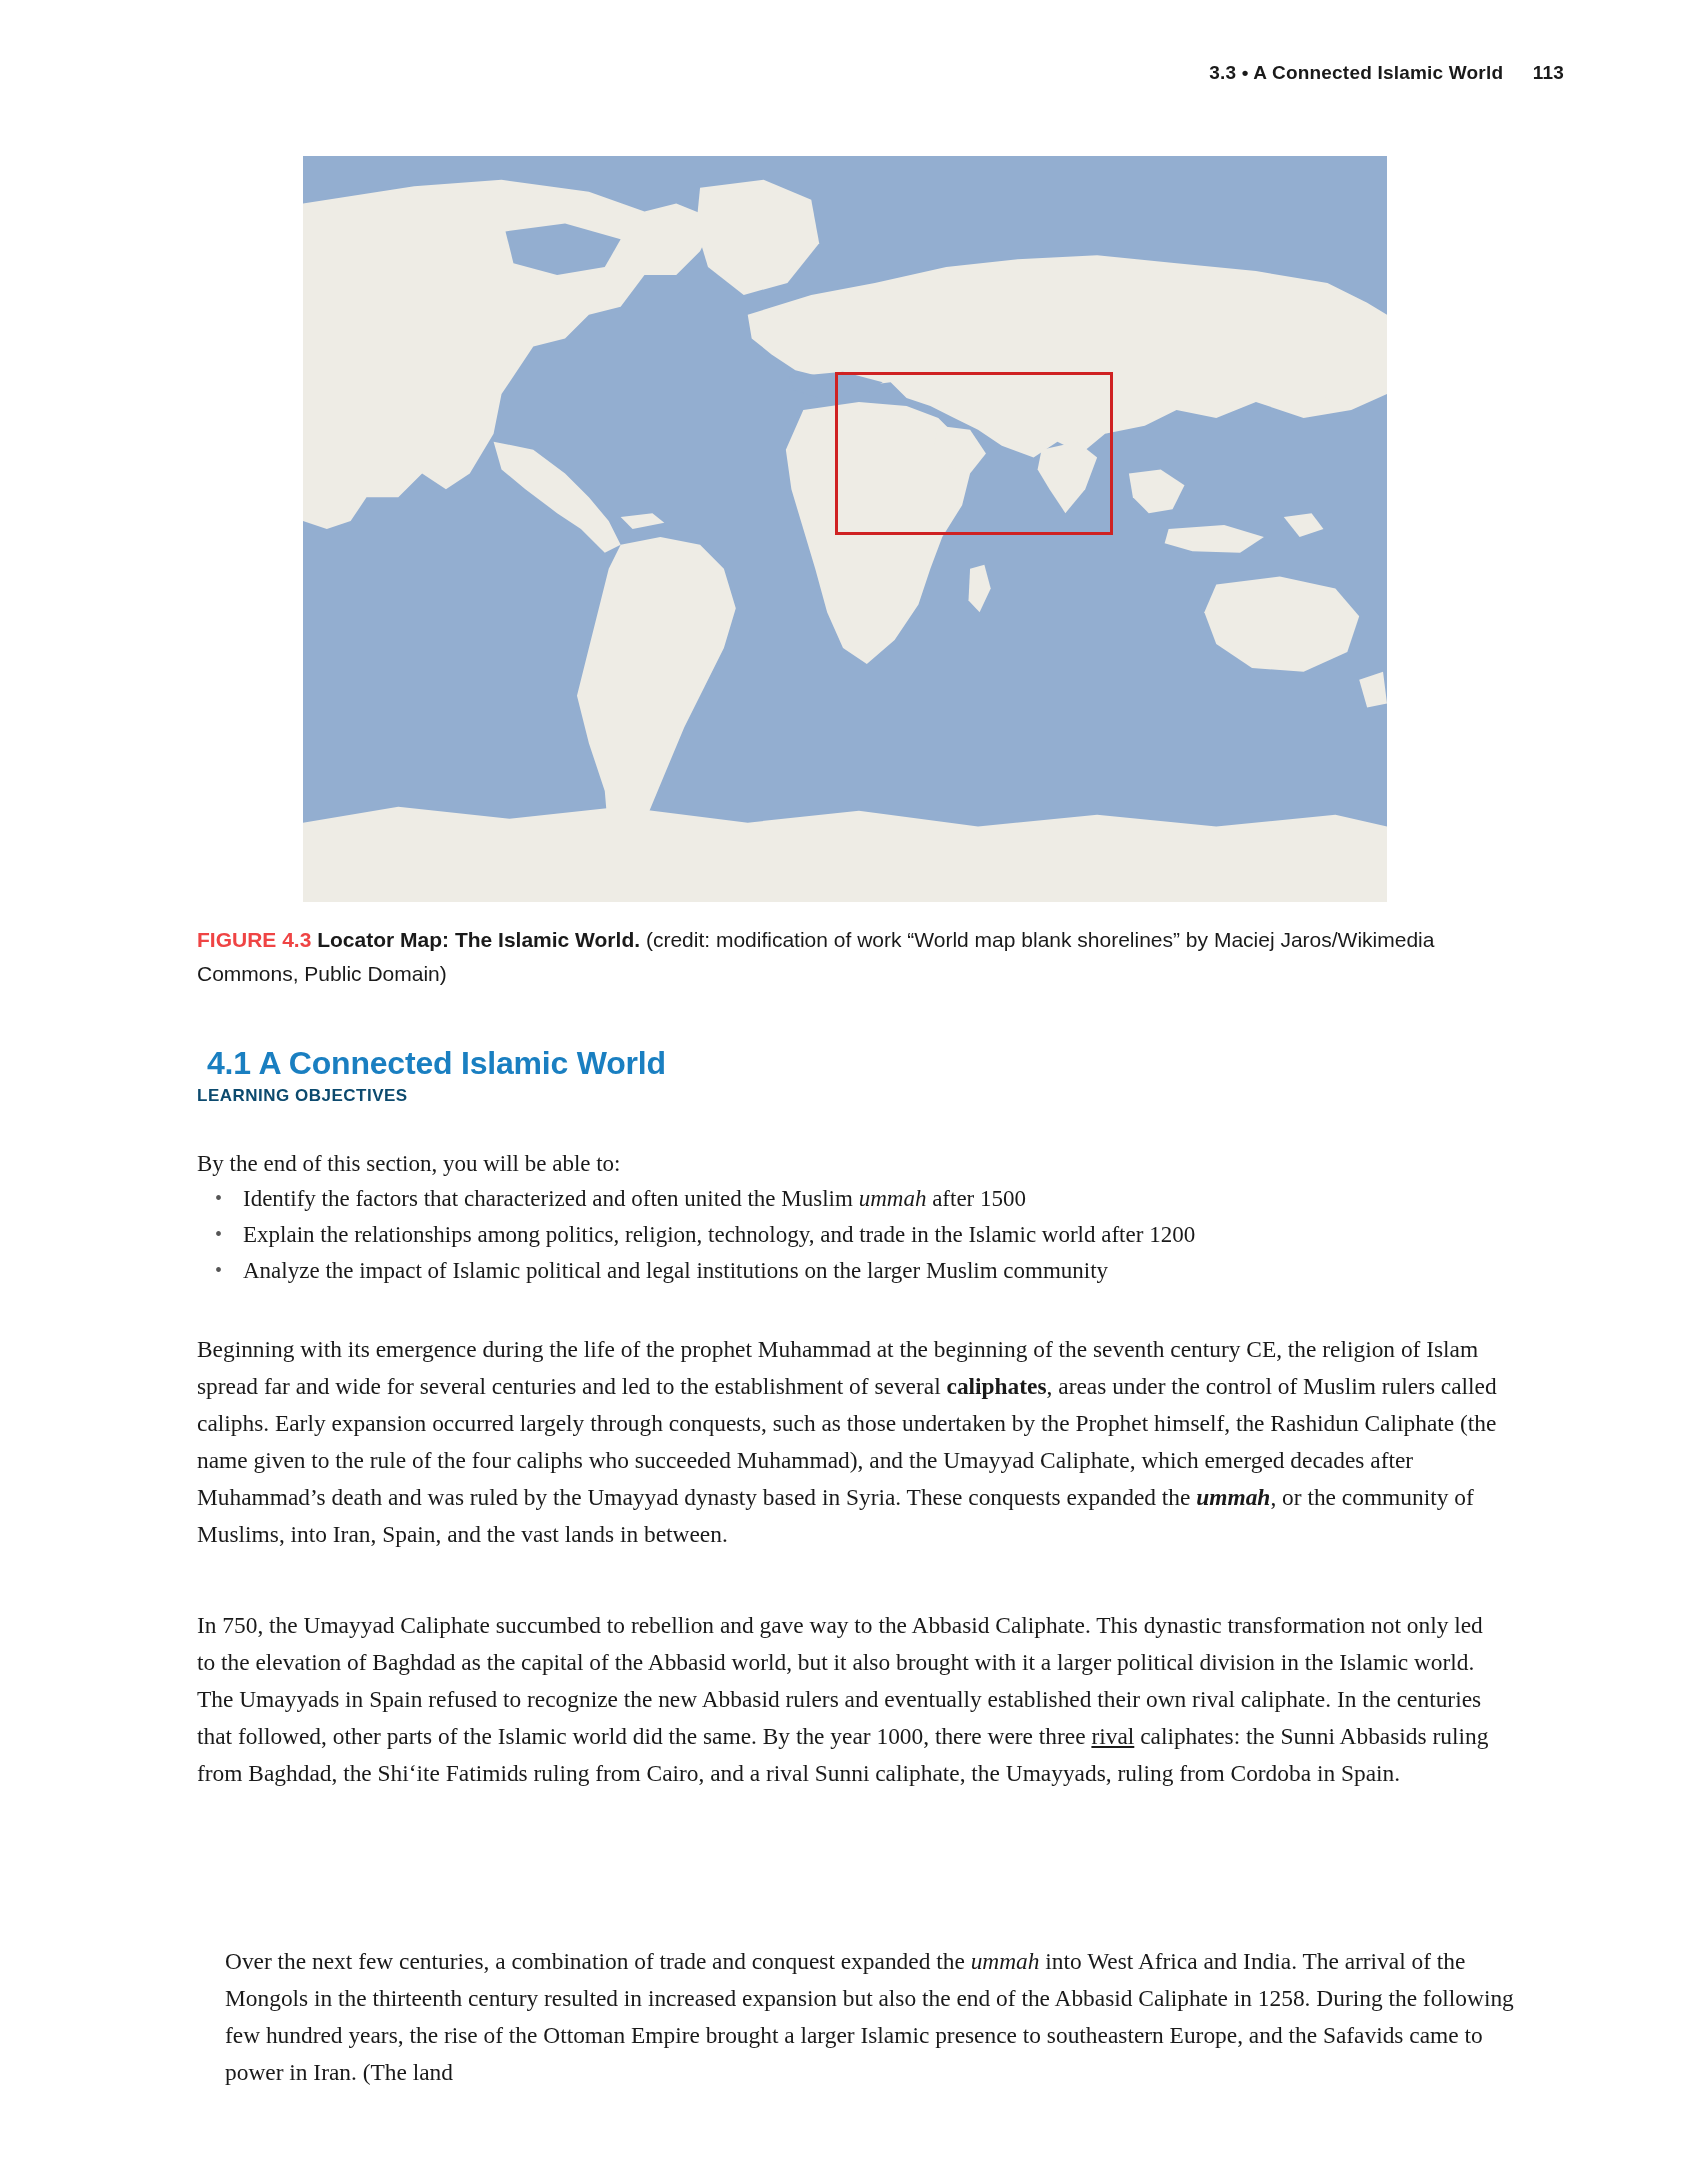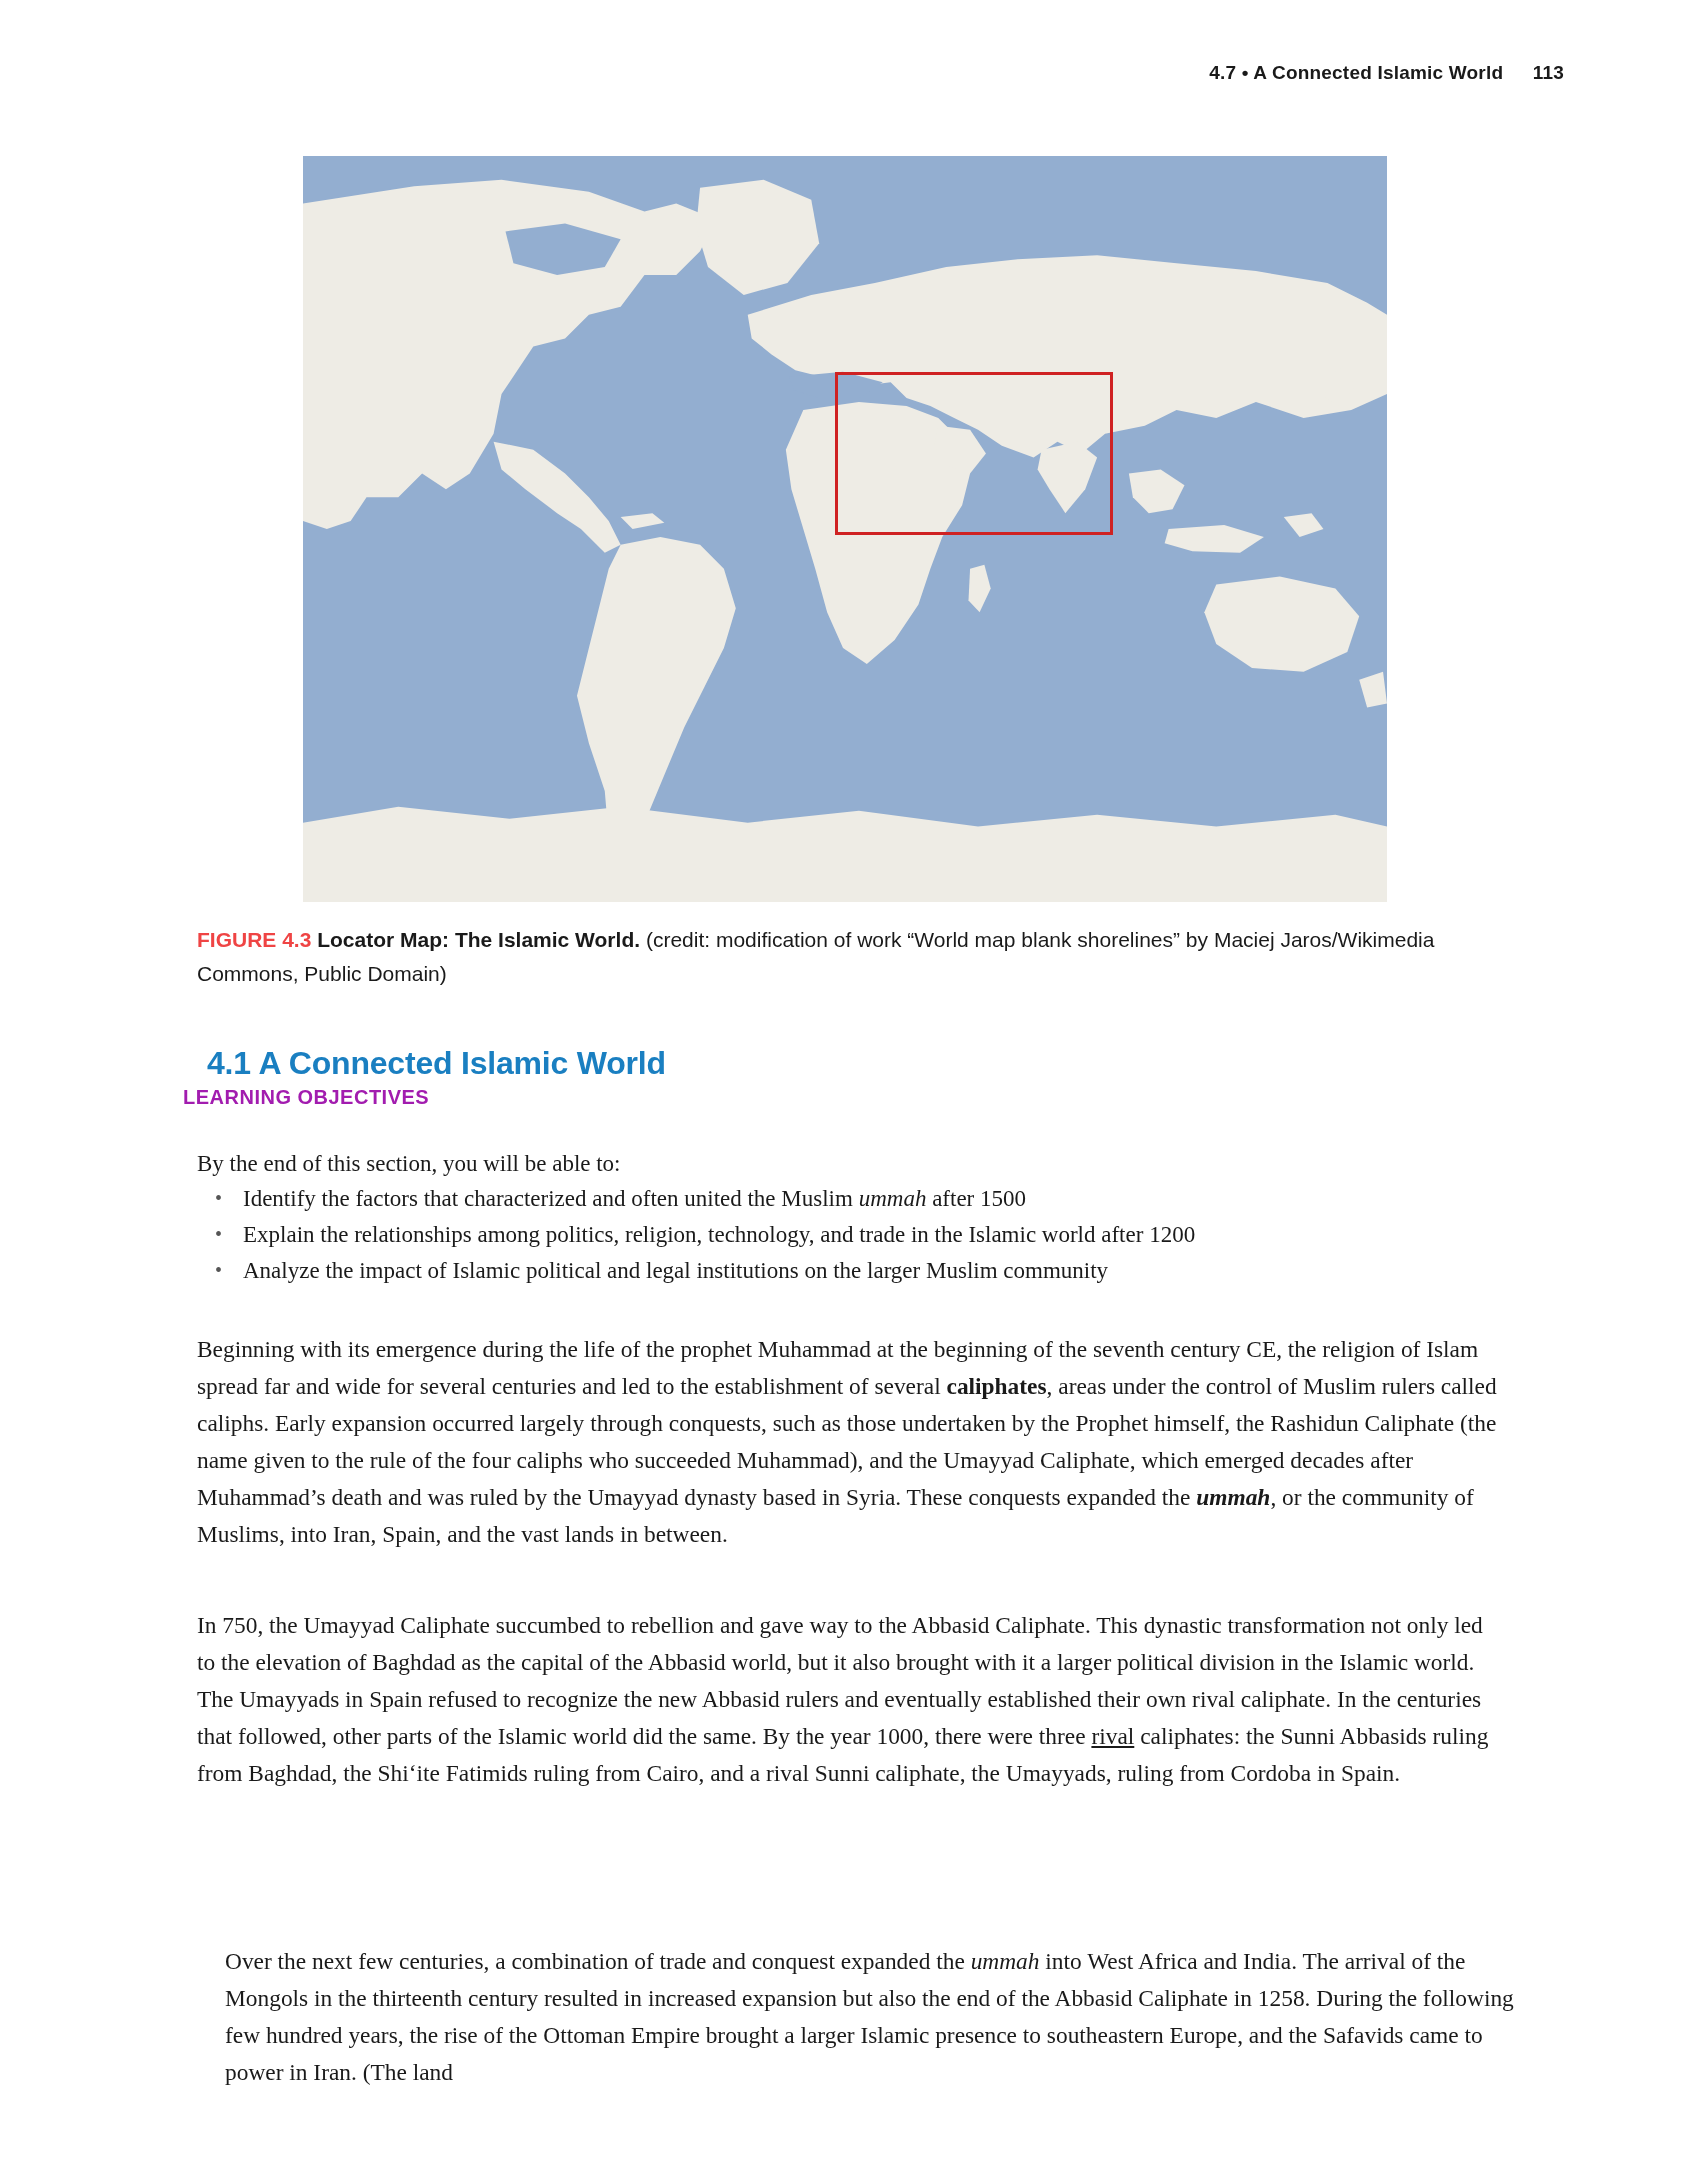--- a/index.html
+++ b/index.html
@@ -96,25 +96,25 @@
     font-size: 32px;
     font-weight: bold;
     color: #1a7fc1;
     letter-spacing: -0.2px;
   }
 
   
   .lo-heading {
     position: absolute;
     top: 1086px;
-    left: 183px;
-    font-family: "Liberation Sans", sans-serif;
-    font-size: 20px;
-    font-weight: bold;
-    color: #a21caf;
+    left: 197px;
+    font-family: "Liberation Sans", sans-serif;
+    font-size: 17px;
+    font-weight: bold;
+    color: #0c4a6e;
     letter-spacing: 0.5px;
   }
   .lo-intro {
     position: absolute;
     top: 1146px;
     left: 197px;
     width: 1302px;
     font-size: 23px;
     line-height: 35px;
   }
@@ -163,21 +163,21 @@
   .body-text .bi { font-weight: bold; font-style: italic; }
   .body-text i { font-style: italic; }
   .body-text .u { text-decoration: underline; }
 </style>
 </head>
 <body>
 
 <div class="page">
 
   <div class="running-header">
-    <span>4.7 • A Connected Islamic World</span>
+    <span>3.3 • A Connected Islamic World</span>
     <span class="page-num">113</span>
   </div>
 
   <div class="figure-wrap">
     <div class="map-frame">
       <svg class="map-svg" viewBox="0 0 1365 940" preserveAspectRatio="none">
         <rect x="0" y="0" width="1365" height="940" fill="#93aed0"></rect>
         <g fill="#eeece5">
 
           <path d="M0,60 L140,38 L250,30 L360,45 L430,70 L470,60 L520,80 L500,120 L470,150 L430,150 L400,190

